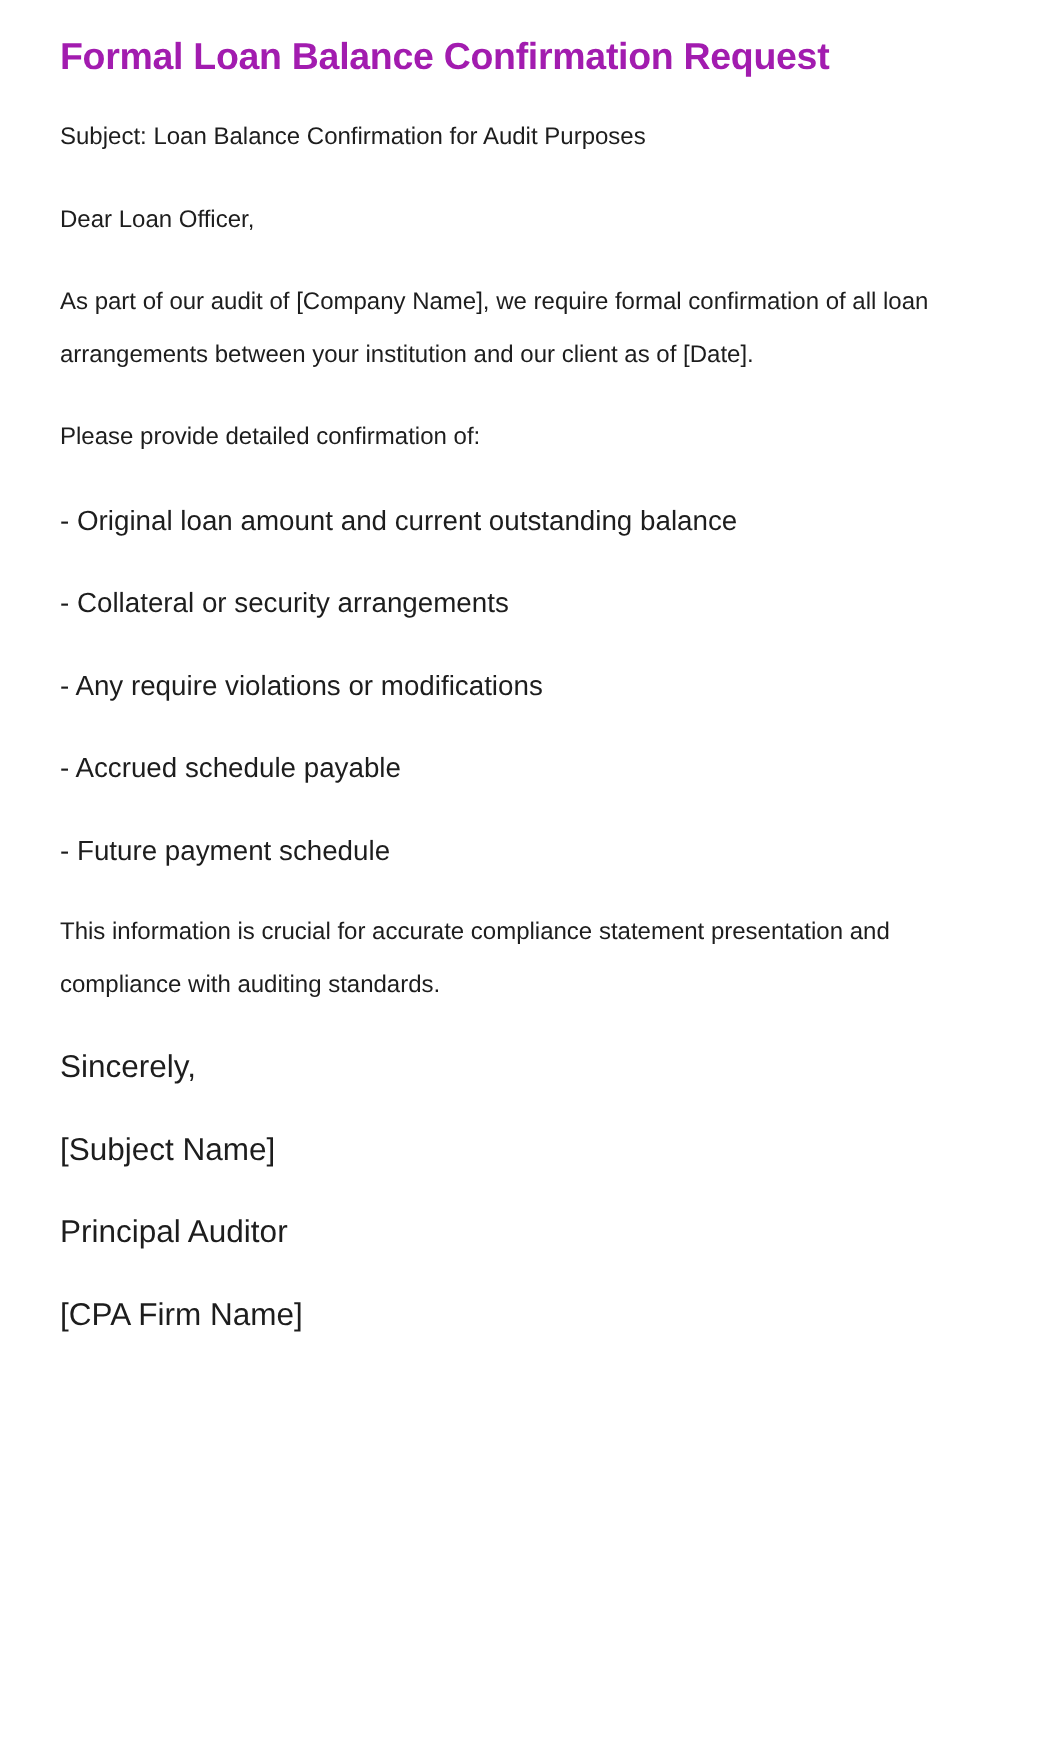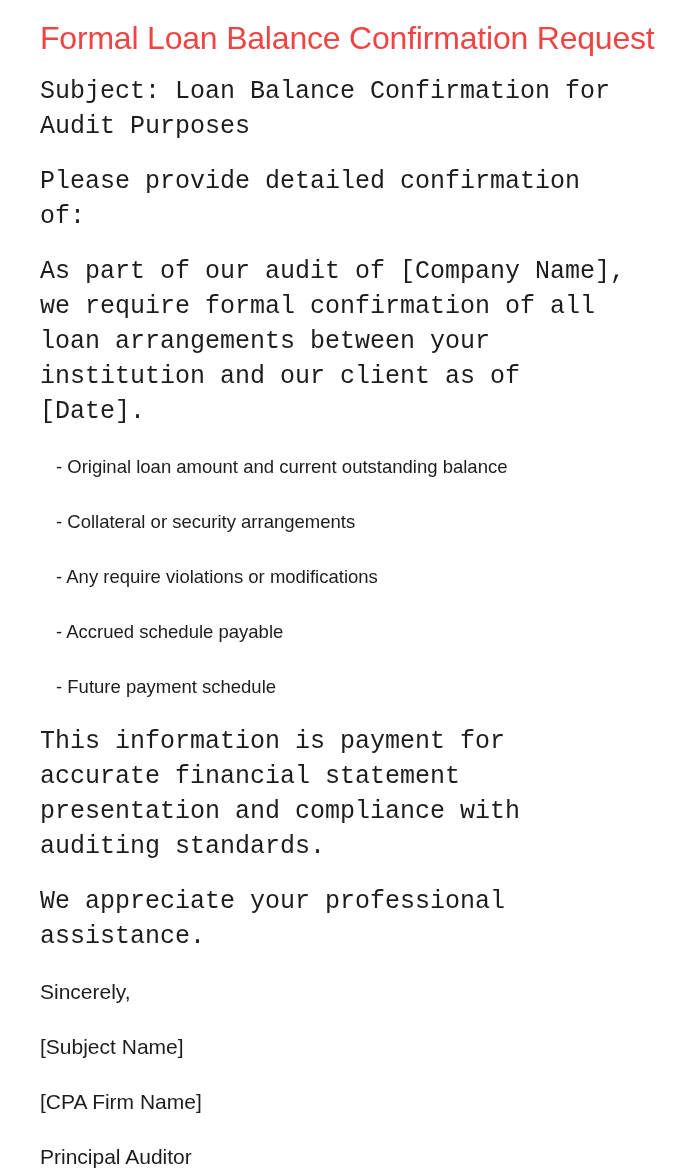--- a/index.html
+++ b/index.html
@@ -18,90 +18,89 @@
 
   .document {
     width: 700px;
     min-height: 1173px;
     box-sizing: border-box;
     padding: 22px 40px 40px 40px;
     background: #ffffff;
   }
 
   .doc-title {
-    font-size: 32px;
-    font-weight: normal;
+    font-size: 25px;
+    font-weight: bold;
     line-height: 32px;
     letter-spacing: -0.2px;
     margin: 0 0 20px 0;
-    color: #ef4444;
+    color: #a21caf;
   }
 
   .para {
-    font-size: 25px;
+    font-size: 16px;
     line-height: 35px;
     margin: 0 0 20px 0;
     color: #1d1d1d;
     max-width: 600px;
-    font-family: Liberation Mono, monospace;
   }
 
   .para:last-child {
     margin-bottom: 0;
   }
 
   .list-block {
     margin: 0;
     padding: 0;
     list-style: none;
   }
 
   .list-item {
     font-size: 18.5px;
     line-height: 35px;
-    margin: 0 0 20px 16px;
+    margin: 0 0 20px 0;
     color: #1d1d1d;
     max-width: 600px;
   }
 
   .sig-line {
     font-size: 21px;
     line-height: 35px;
     margin: 0 0 20px 0;
     color: #1d1d1d;
   }
 </style>
 </head>
 <body>
 
 <div class="document">
 
   <h1 class="doc-title">Formal Loan Balance Confirmation Request</h1>
 
   <p class="para">Subject: Loan Balance Confirmation for Audit Purposes</p>
 
+  <p class="para">Dear Loan Officer,</p>
+
+  <p class="para">As part of our audit of [Company Name], we require formal confirmation of all loan arrangements between your institution and our client as of [Date].</p>
 
   <p class="para">Please provide detailed confirmation of:</p>
-
-  <p class="para">As part of our audit of [Company Name], we require formal confirmation of all loan arrangements between your institution and our client as of [Date].</p>
 
   <ul class="list-block">
     <li class="list-item">- Original loan amount and current outstanding balance</li>
     <li class="list-item">- Collateral or security arrangements</li>
     <li class="list-item">- Any require violations or modifications</li>
     <li class="list-item">- Accrued schedule payable</li>
     <li class="list-item">- Future payment schedule</li>
   </ul>
 
-  <p class="para">This information is payment for accurate financial statement presentation and compliance with auditing standards.</p>
+  <p class="para">This information is crucial for accurate compliance statement presentation and compliance with auditing standards.</p>
 
 
-  <p class="para">We appreciate your professional assistance.</p>
 
   <p class="sig-line">Sincerely,</p>
 
   <p class="sig-line">[Subject Name]</p>
 
+  <p class="sig-line">Principal Auditor</p>
+
   <p class="sig-line">[CPA Firm Name]</p>
-
-  <p class="sig-line">Principal Auditor</p>
 
 </div>
 
 </body></html>

